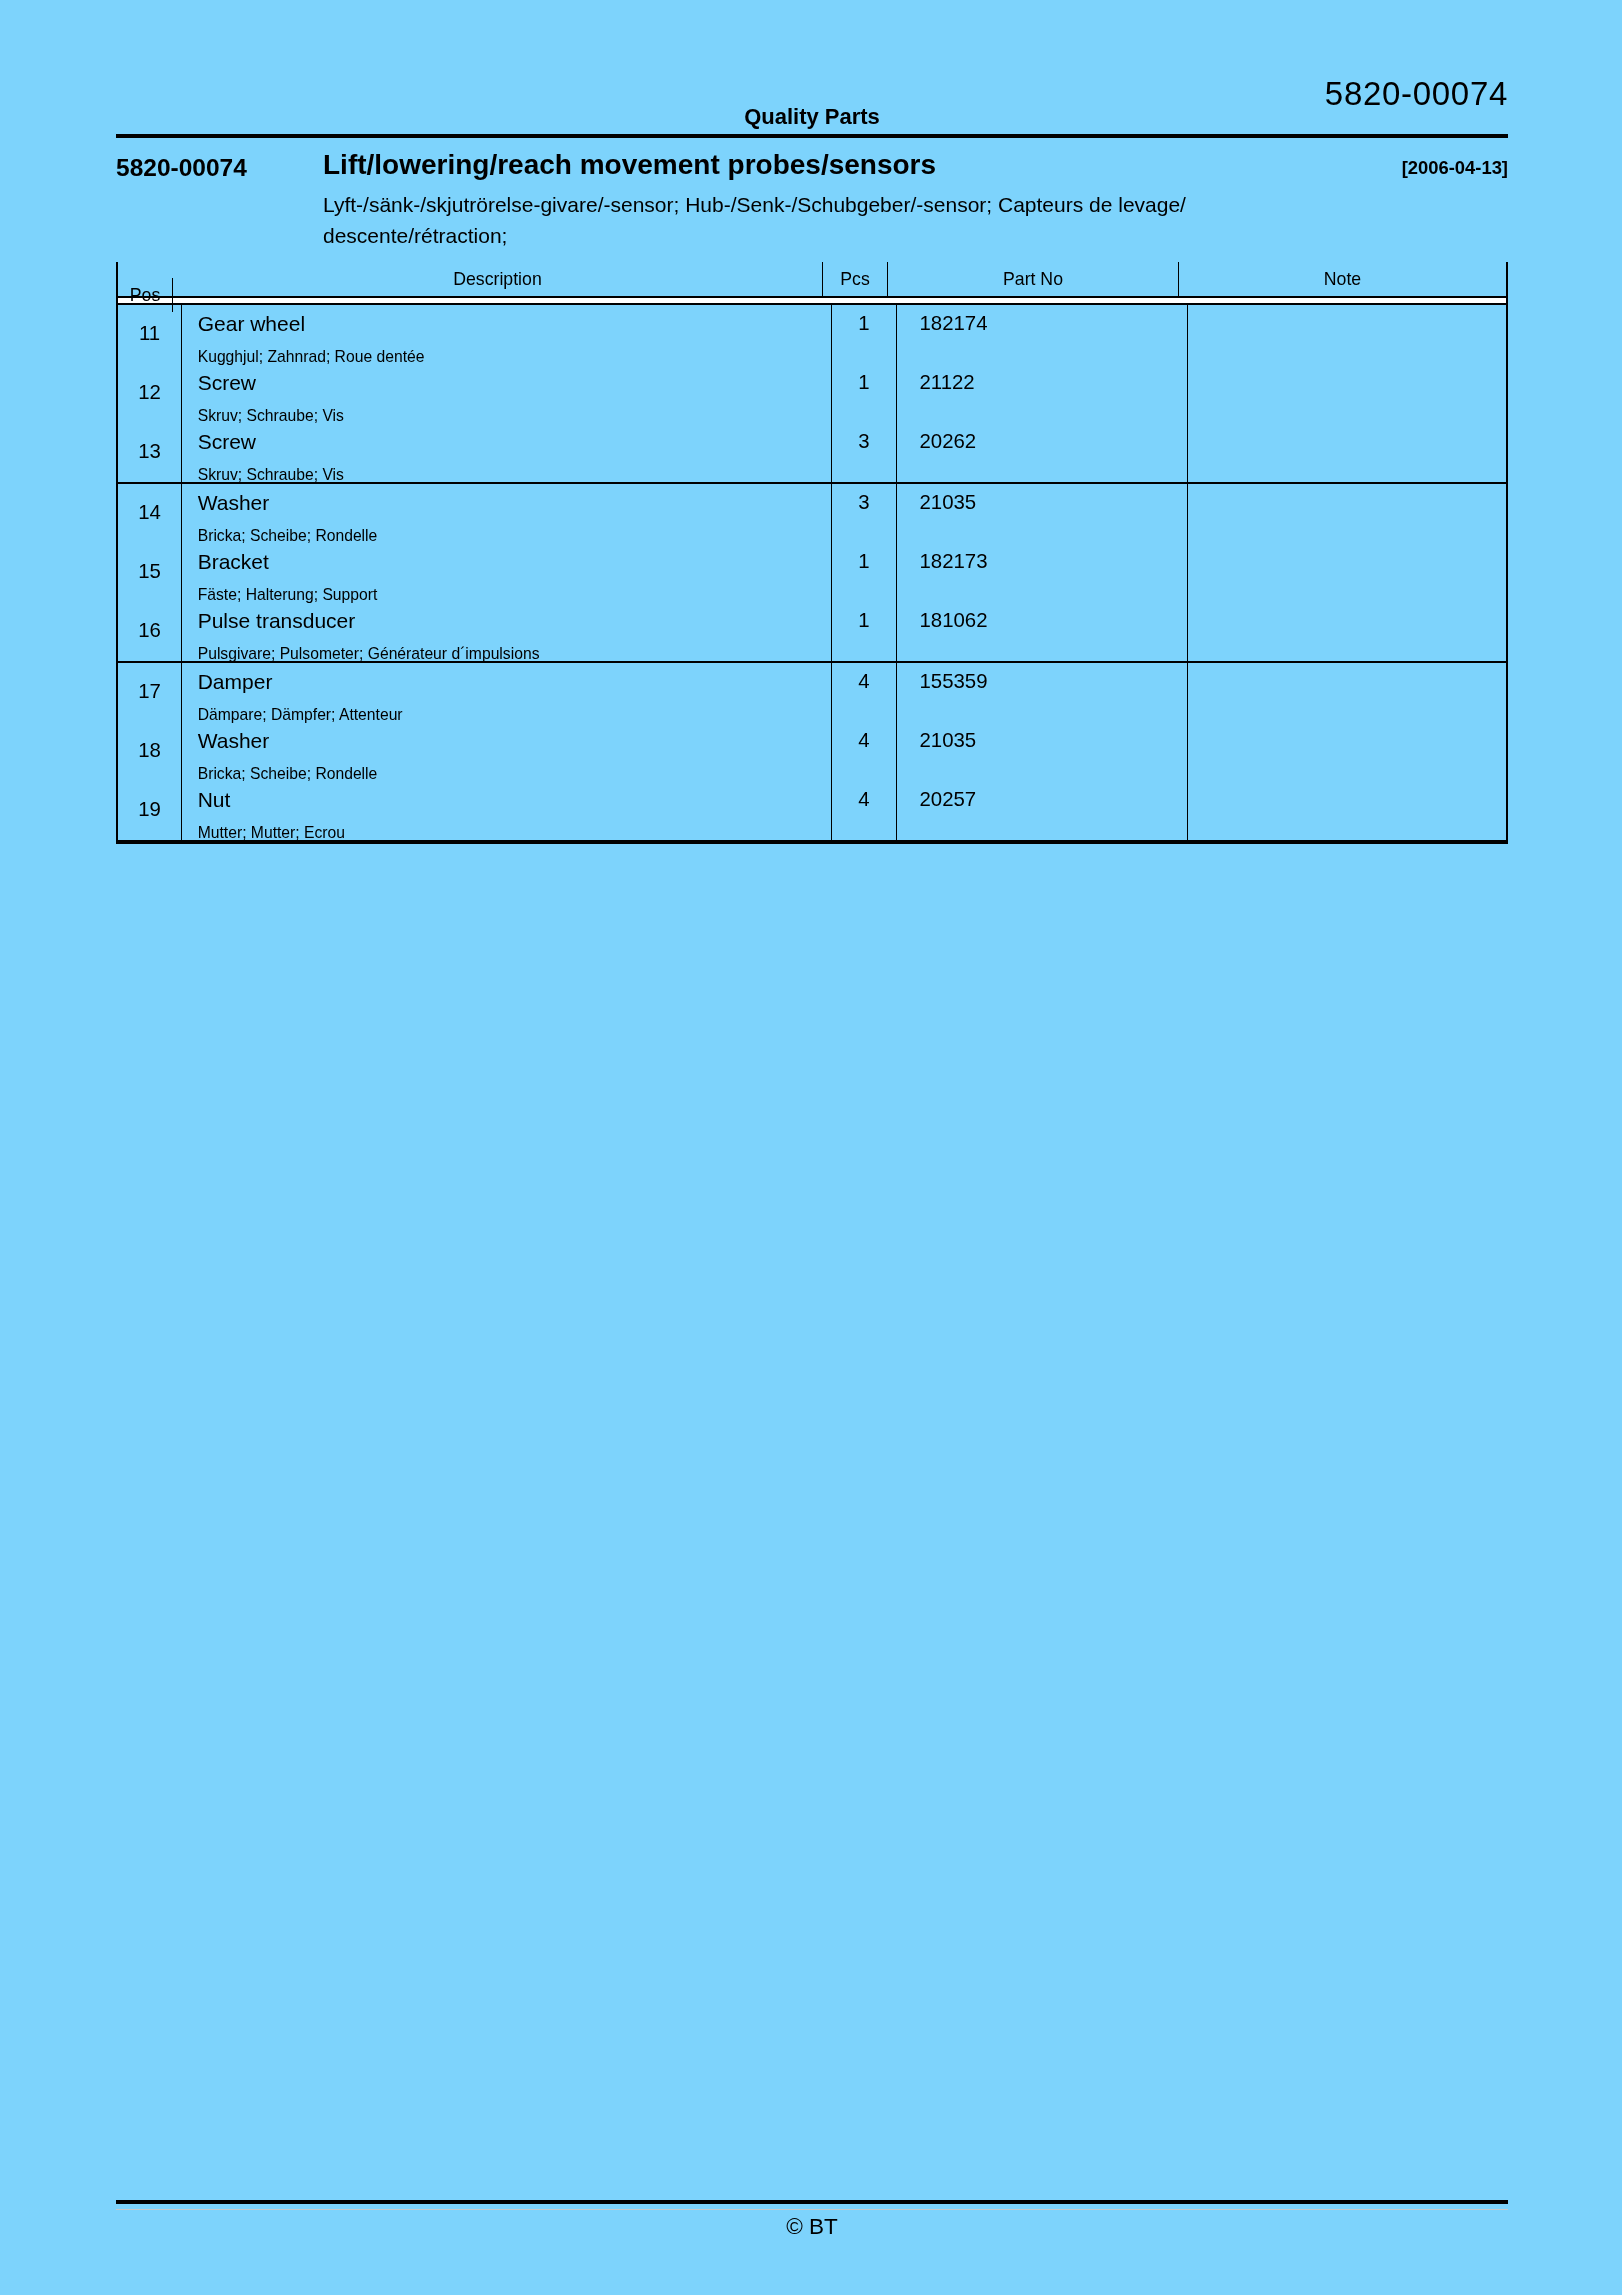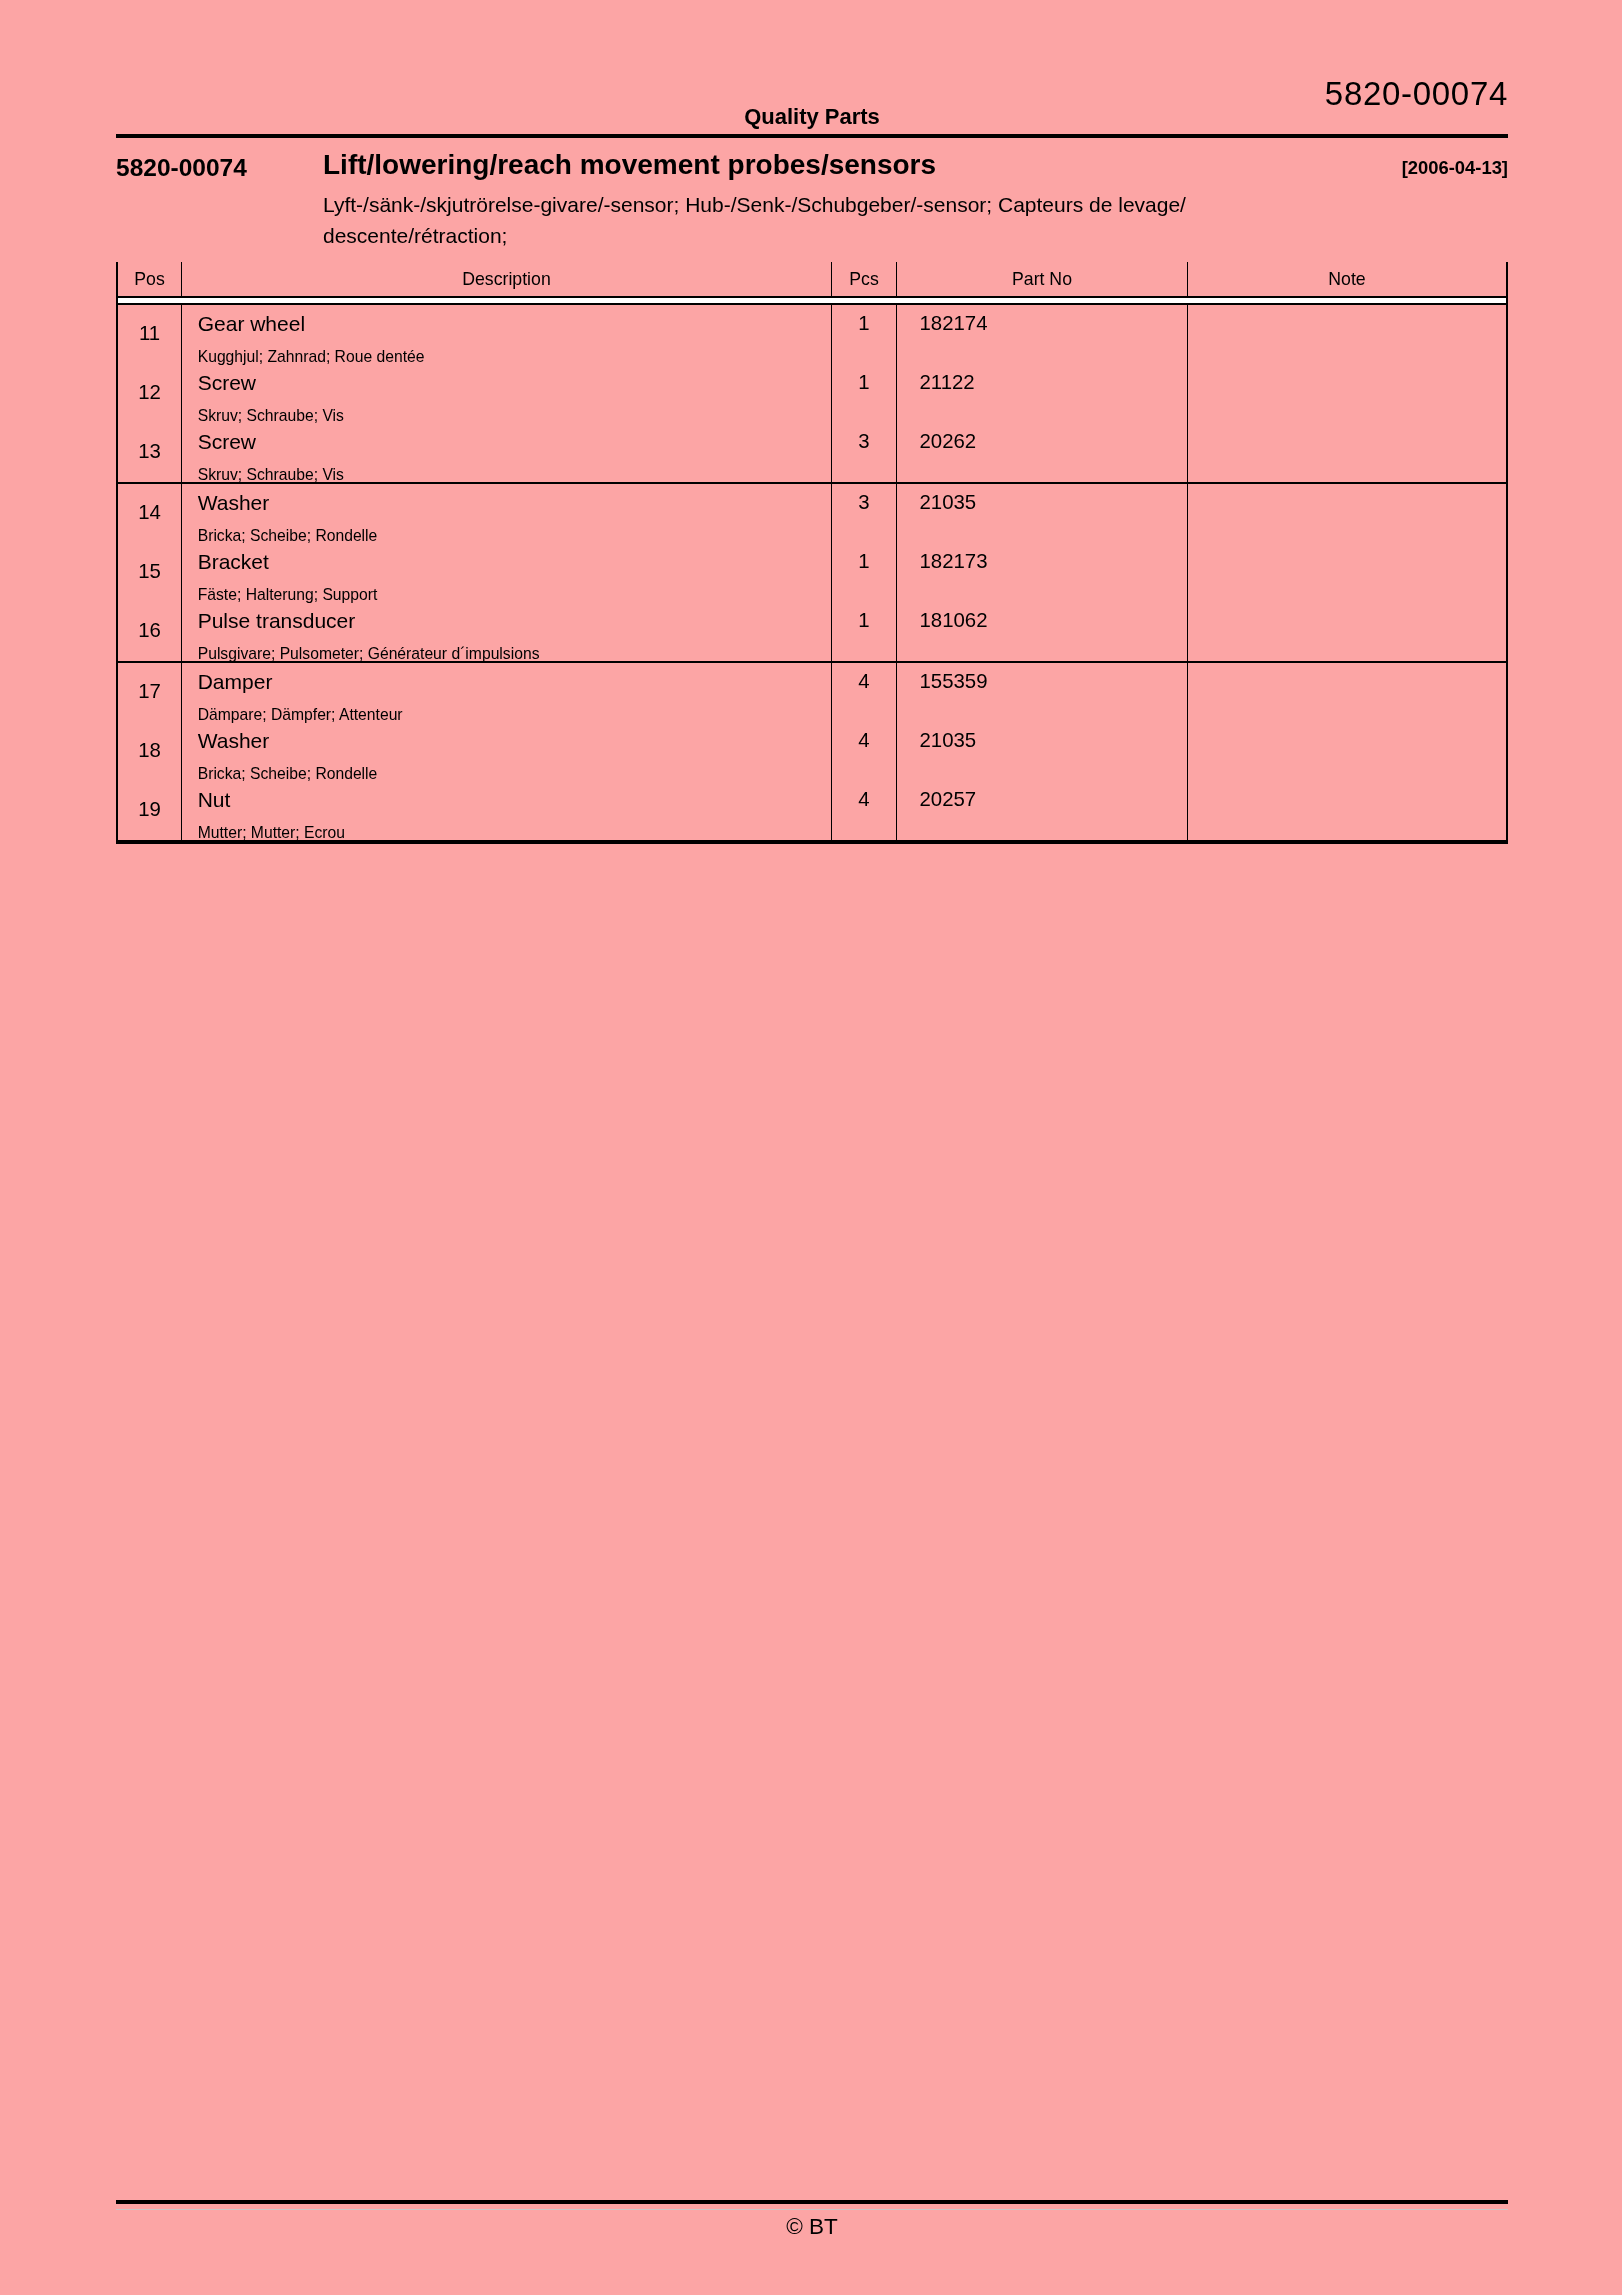--- a/index.html
+++ b/index.html
@@ -1,17 +1,17 @@
 <!DOCTYPE html>
 <html style="font-size:11px"><head>
 <meta charset="utf-8">
 <style>
   html,body{margin:0;padding:0;background:#ffffff;}
   body{width:1622px;height:2295px;font-family:"Liberation Sans",sans-serif;color:#000;}
-  .page{position:relative;width:1622px;height:2295px;background:#fca5a5;overflow:hidden;}
+  .page{position:relative;width:1622px;height:2295px;background:#7dd3fc;overflow:hidden;}
 
   
   .brand{position:absolute;left:116px;width:1392px;top:104px;text-align:center;
          font-size:22px;font-weight:bold;}
   .doc-top{position:absolute;left:116px;width:1392px;top:75px;text-align:right;
          font-size:33px;font-weight:normal;letter-spacing:0.7px;}
   .top-rule{position:absolute;left:116px;width:1392px;top:134px;height:4.1px;background:#000;}
 
   
   .title-doc{position:absolute;left:116px;top:154px;font-size:24.5px;font-weight:bold;}
@@ -26,21 +26,21 @@
          border-left:2px solid #000;border-right:2.7px solid #000;border-bottom:4.1px solid #000;}
   .info-box{display:flex;height:48px;border-top:3.4px solid #000;border-bottom:2.7px solid #000;}
   .info-spacer{box-sizing:border-box;width:826px;border-right:1.4px solid #000;height:100%;}
   .info-content{position:relative;flex:1;display:flex;align-items:center;font-size:17.7px;}
   .info-code{margin-left:16.4px;}
   .info-model{margin-left:19px;}
   .info-dash{position:absolute;left:299px;top:50%;transform:translateY(-50%);}
 
   .header-row{display:flex;height:34px;font-size:17.7px;}
   .hc{box-sizing:border-box;height:100%;display:flex;align-items:center;justify-content:center;}
-  .hc.pos{width:64px;border-right:1.4px solid #000;}
+  .hc.pos{width:55px;border-right:1.4px solid #000;margin-top:16px;}
   .hc.desc{width:650px;border-right:1.4px solid #000;}
   .hc.pcs{width:65px;border-right:1.4px solid #000;}
   .hc.part{width:291px;border-right:1.4px solid #000;}
   .hc.note{flex:1;}
 
   .dbl .l{height:2px;background:#000;}
   .dbl .g{height:4.8px;background:#fff;}
 
   .row-group:not(:first-child){border-top:2.7px solid #000;}
   .part-row{display:flex;height:59px;}

